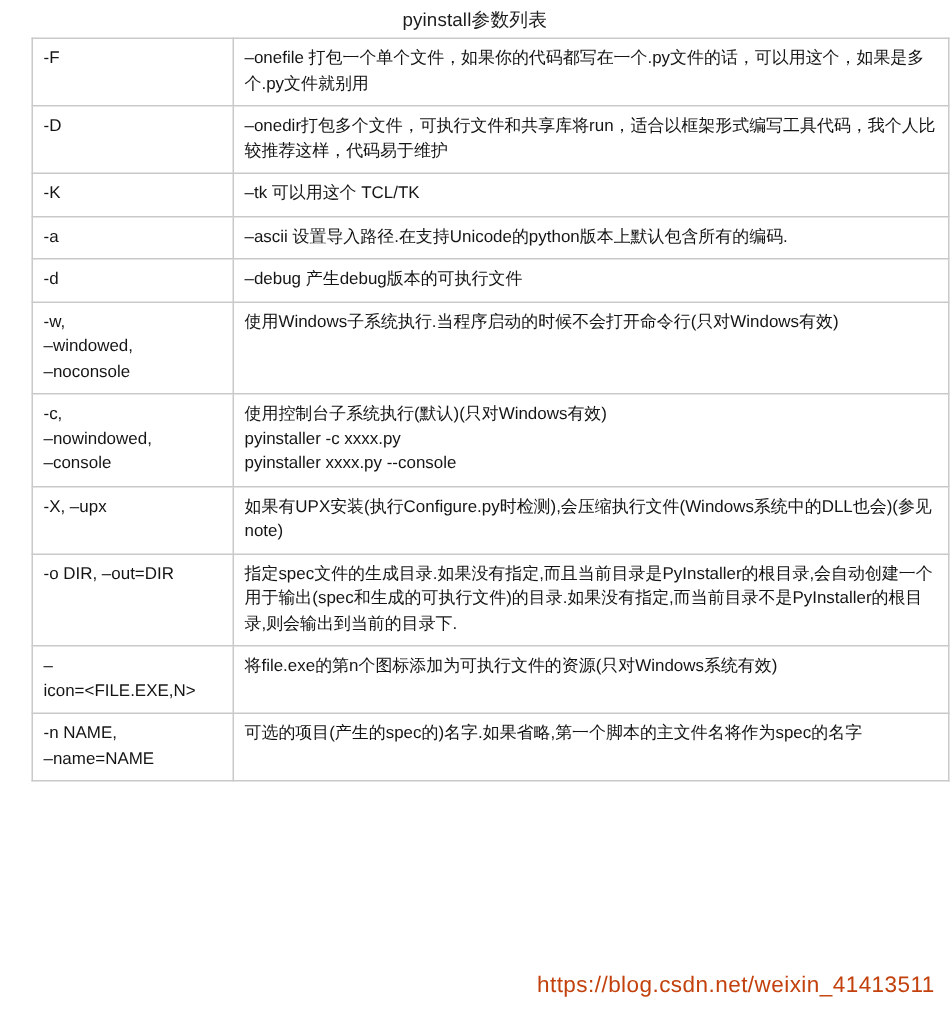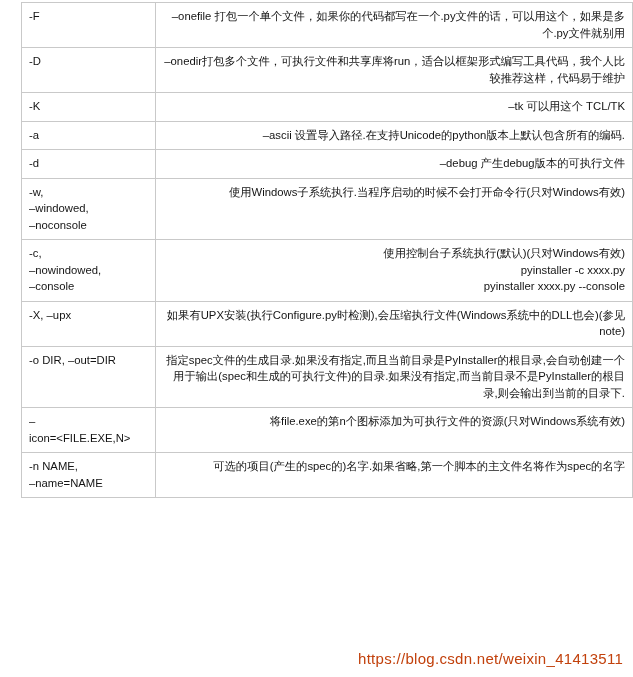--- a/index.html
+++ b/index.html
@@ -47,40 +47,40 @@
     color: #141414;
     word-break: break-word;
   }
   td.flag-cell {
     width: 119px;
     white-space: pre-line;
   }
   td.desc-cell {
     width: 462px;
     white-space: pre-line;
-    text-align: right;
   }
   .watermark {
     position: absolute;
     left: 358px;
     top: 648px;
     font-size: 15px;
     line-height: 18px;
     color: #c2410c;
     letter-spacing: 0.3px;
     white-space: nowrap;
     pointer-events: none;
     font-family: "Liberation Sans", "DejaVu Sans", sans-serif;
   }
 </style>
 </head>
 <body>
 
 <div id="page">
 
+  <div id="doc-title">pyinstall参数列表</div>
 
   <table class="param-table">
     <tbody>
       <tr>
         <td class="flag-cell">-F</td>
         <td class="desc-cell">  –onefile           打包一个单个文件，如果你的代码都写在一个.py文件的话，可以用这个，如果是多个.py文件就别用</td>
       </tr>
       <tr>
         <td class="flag-cell">-D</td>
         <td class="desc-cell">  –onedir打包多个文件，可执行文件和共享库将run，适合以框架形式编写工具代码，我个人比较推荐这样，代码易于维护</td>

